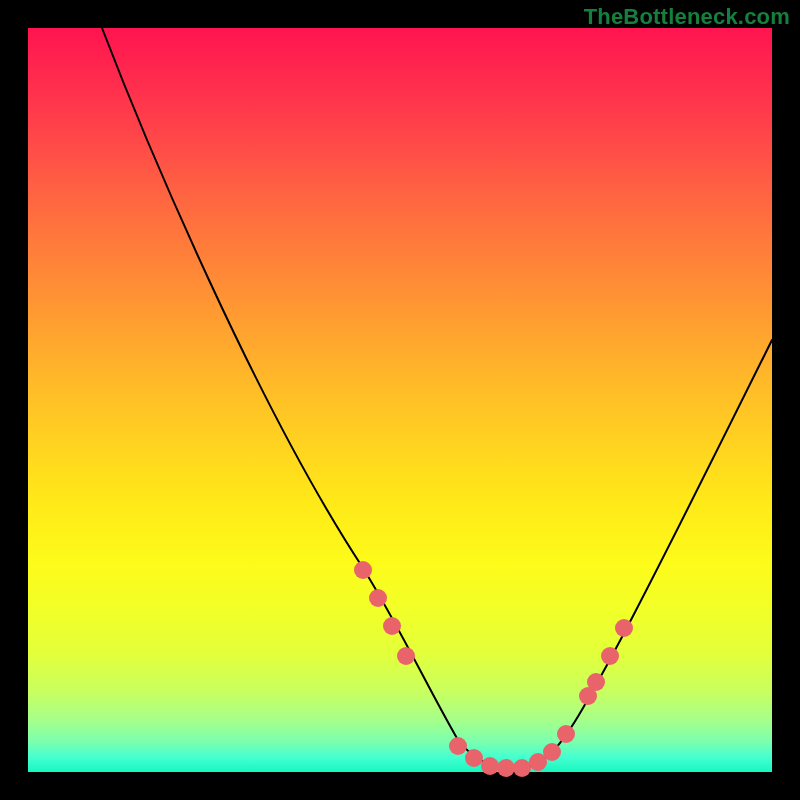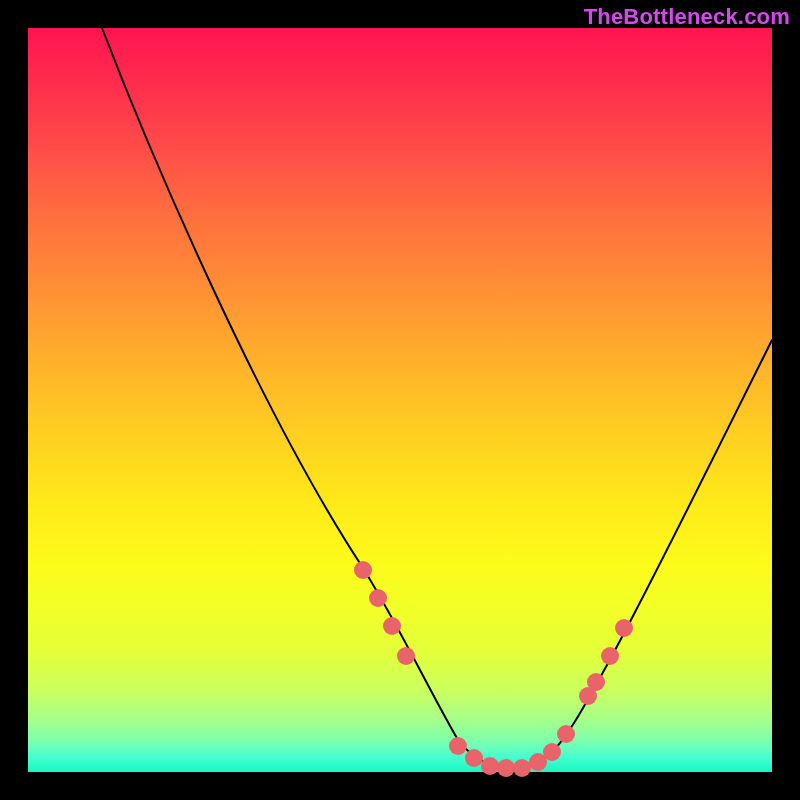--- a/index.html
+++ b/index.html
@@ -14,21 +14,21 @@
   .frame {
     position: relative;
     width: 800px;
     height: 800px;
     background: #000;
   }
   .watermark {
     position: absolute;
     top: 4px;
     right: 10px;
-    color: #d946ef;
+    color: #15803d;
     font-size: 22px;
     font-weight: 600;
     letter-spacing: 0.2px;
     z-index: 20;
   }
   .plot-area {
     position: absolute;
     left: 28px;
     top: 28px;
     width: 744px;

